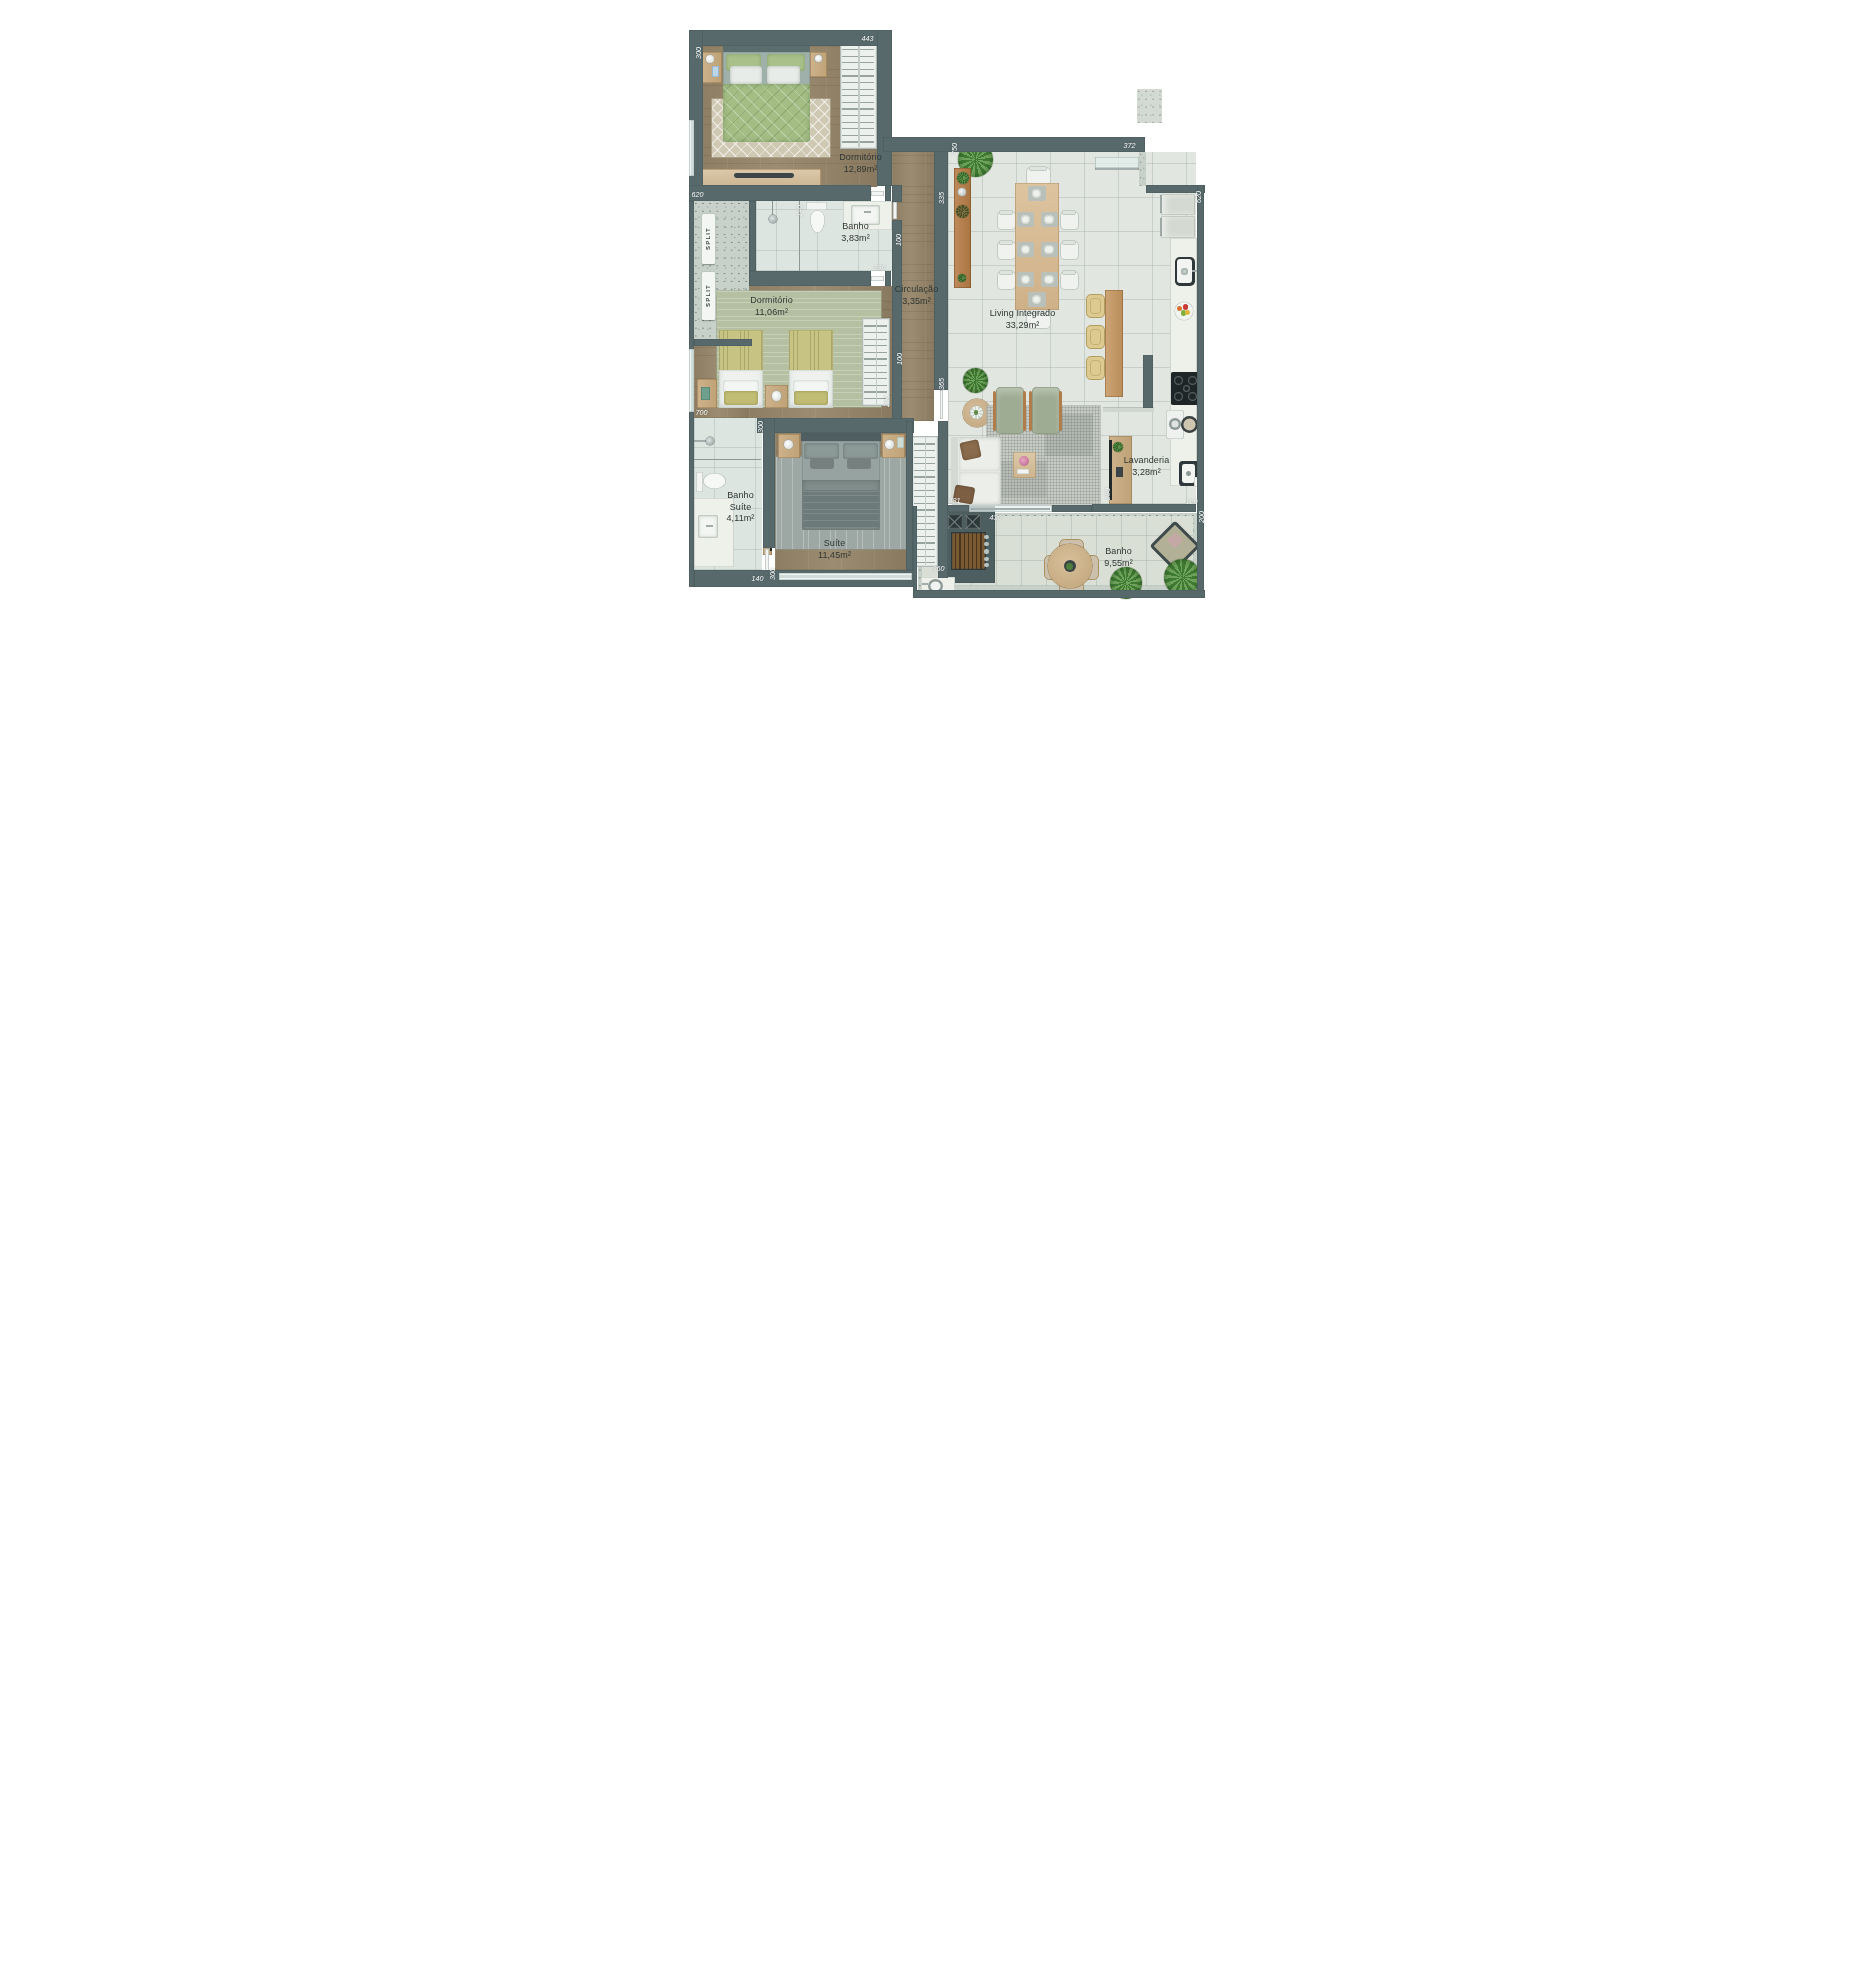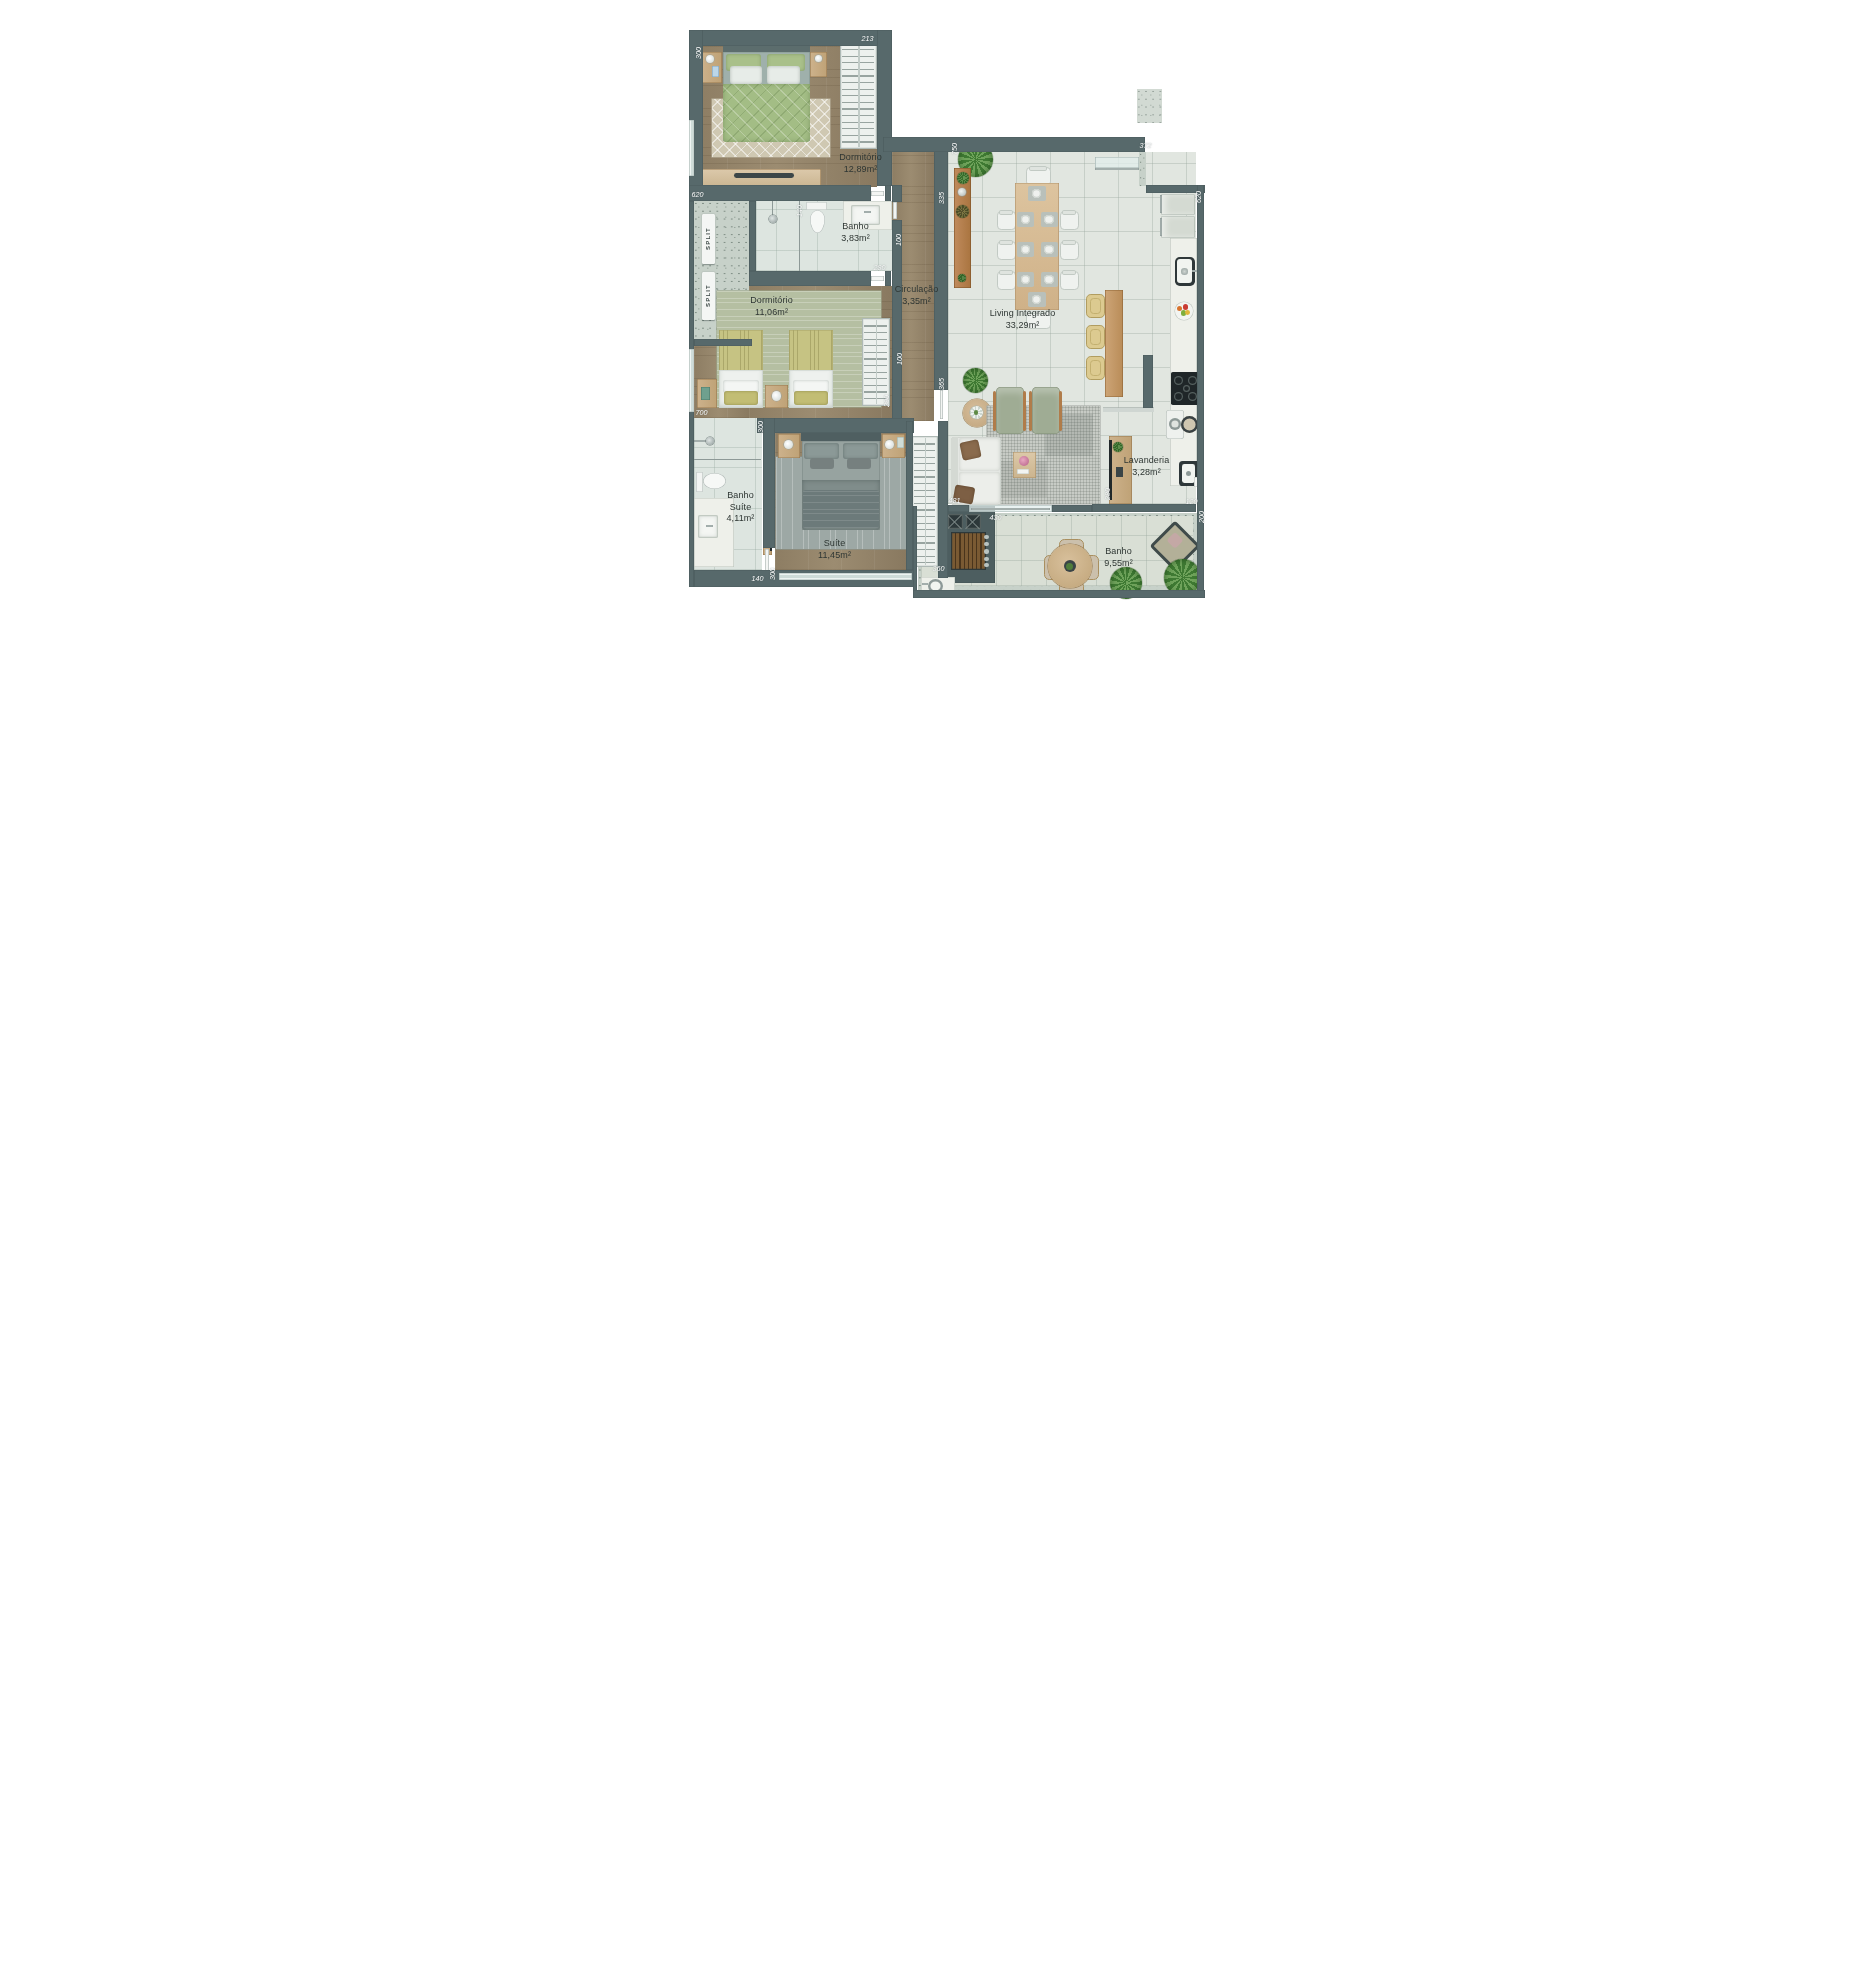--- a/index.html
+++ b/index.html
@@ -377,28 +377,28 @@
   <div class="room-label" style="left:488px;top:455px;width:72px;">
     <span>Lavanderia</span>
     <span>3,28m²</span>
   </div>
   <div class="room-label" style="left:460px;top:546px;width:72px;">
     <span>Banho</span>
     <span>9,55m²</span>
   </div>
 
   <span class="dim v" style="left:71px;top:47px;">300</span>
-  <span class="dim" style="left:239px;top:34px;">213</span>
+  <span class="dim" style="left:239px;top:34px;">443</span>
   <span class="dim" style="left:69px;top:190px;">620</span>
   <span class="dim v" style="left:172px;top:205px;">140</span>
   <span class="dim v" style="left:271px;top:234px;">100</span>
   <span class="dim" style="left:251px;top:263px;">280</span>
   <span class="dim v" style="left:314px;top:192px;">335</span>
   <span class="dim v" style="left:327px;top:143px;">750</span>
-  <span class="dim" style="left:501px;top:141px;margin-left:16px;">372</span>
+  <span class="dim" style="left:501px;top:141px;">372</span>
   <span class="dim v" style="left:571px;top:191px;">620</span>
   <span class="dim v" style="left:272px;top:353px;">100</span>
   <span class="dim v" style="left:259px;top:395px;">290</span>
   <span class="dim v" style="left:314px;top:378px;">365</span>
   <span class="dim" style="left:73px;top:408px;">700</span>
   <span class="dim v" style="left:133px;top:421px;">300</span>
   <span class="dim" style="left:326px;top:496px;">481</span>
   <span class="dim" style="left:367px;top:513px;">430</span>
   <span class="dim" style="left:310px;top:564px;">360</span>
   <span class="dim" style="left:129px;top:574px;">140</span>

